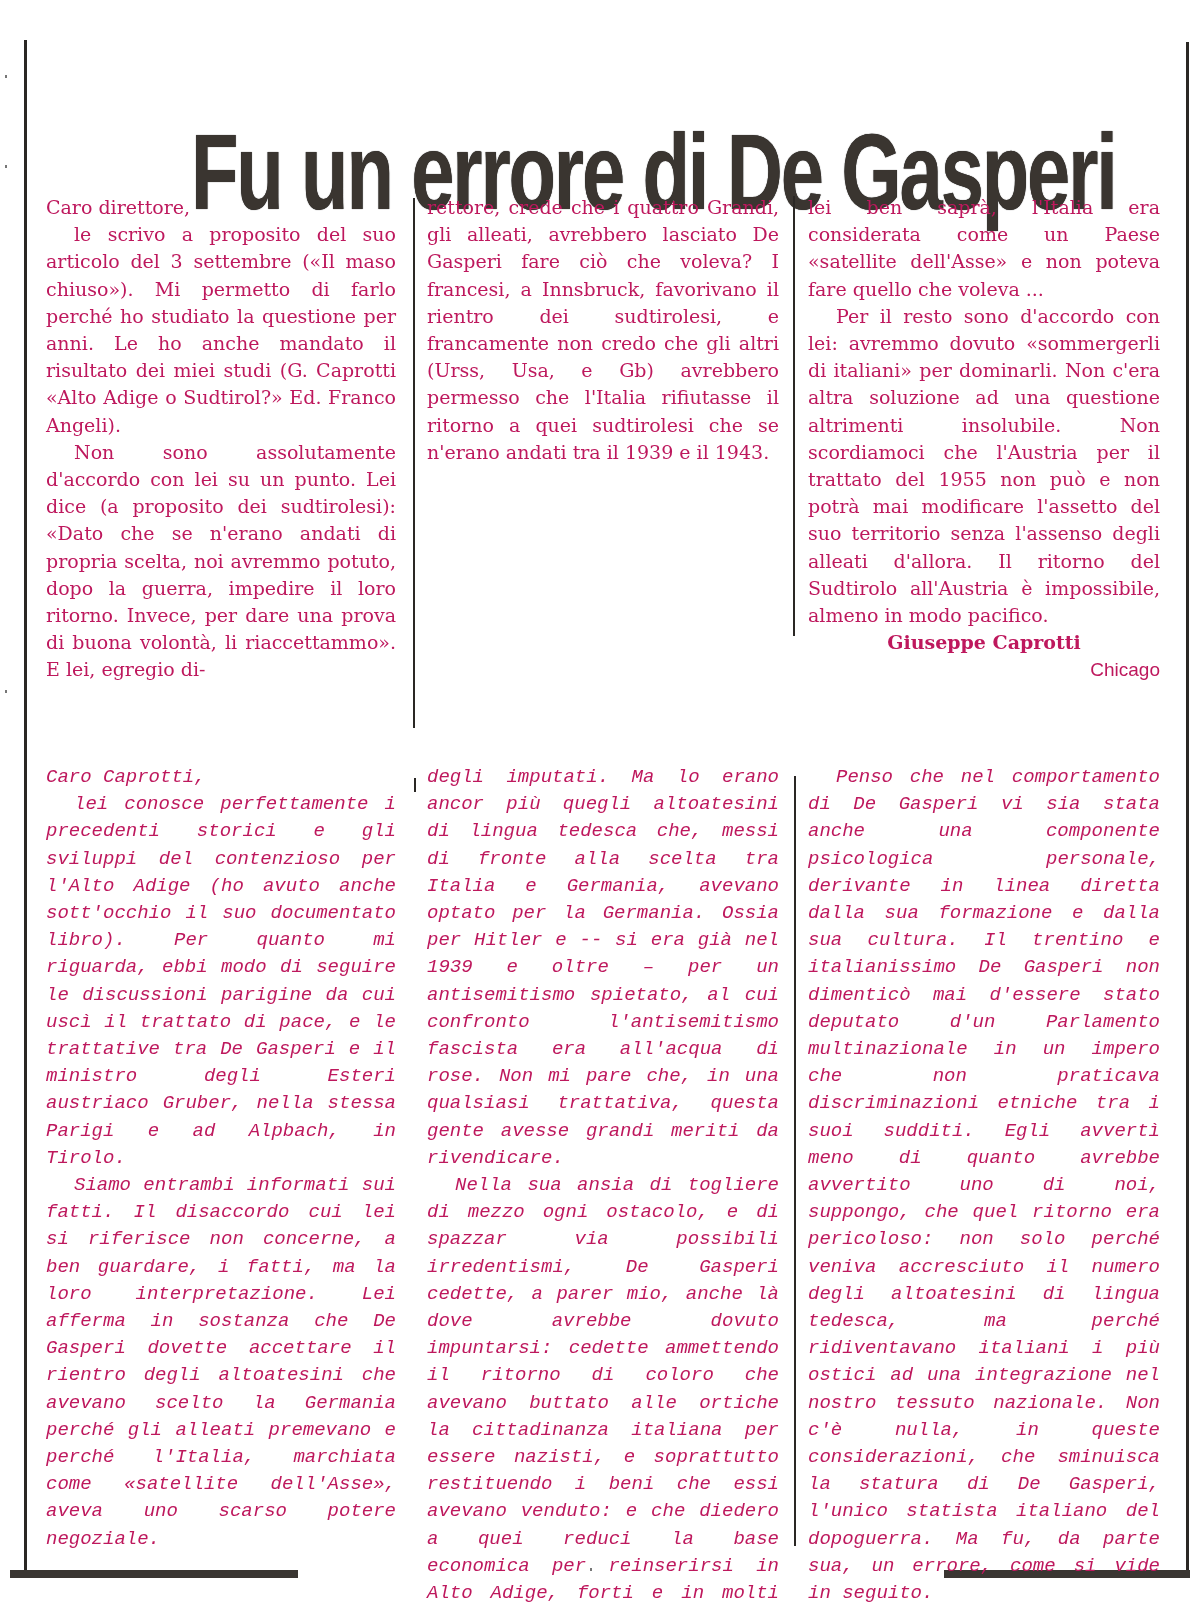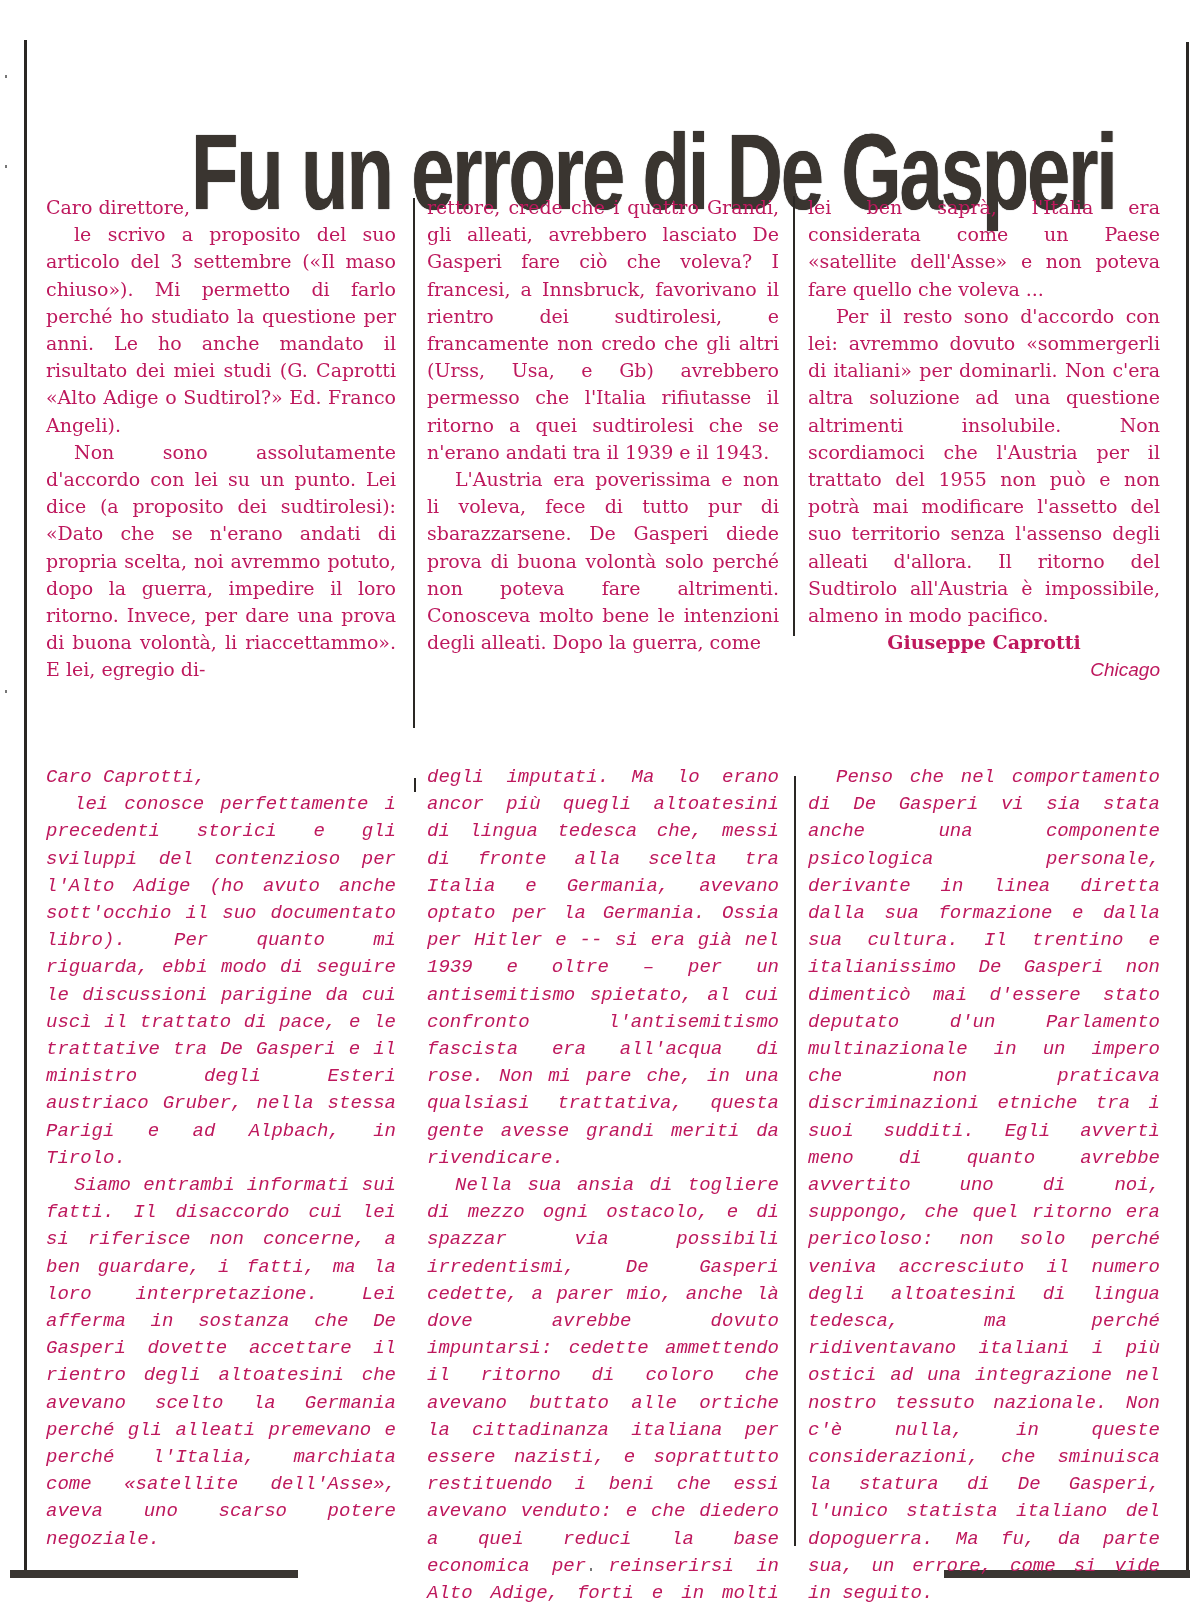--- a/index.html
+++ b/index.html
@@ -16,21 +16,21 @@
     text-align:justify; color:#be185d; }
   .col p { margin:0; }
   .col p.ind { text-indent:28px; }
   .letter { top:194px; }
   .reply { top:764px; font-style:italic;font-family:Liberation Mono, monospace; }
   .c1 { left:46px; width:350px; }
   .c2 { left:427px; width:352px; }
   .c3 { left:808px; width:352px; }
   .vrule { position:absolute; width:2px; background:#2a2724; }
   .sig-name { text-align:center; font-weight:bold; margin-top:2px; }
-  .sig-city { text-align:right; font-family:"Liberation Sans", sans-serif; font-style:italic; }
+  .sig-city { text-align:right; font-family:"Liberation Sans", sans-serif; }
   .speck { position:absolute; width:2px; height:3px; background:#777; }
 </style>
 </head>
 <body>
 
 <div class="frame-left"></div>
 <div class="frame-right"></div>
 <div class="bar-left"></div>
 <div class="bar-right"></div>
 
@@ -42,21 +42,20 @@
 <div class="vrule" style="left:414px; top:778px; height:14px;"></div>
 <div class="vrule" style="left:794px; top:776px; height:770px;"></div>
 
 <div class="col letter c1">
   <p>Caro direttore,</p>
   <p class="ind">le scrivo a proposito del suo articolo del 3 settembre («Il maso chiuso»). Mi permetto di farlo perché ho studiato la questione per anni. Le ho anche mandato il risultato dei miei studi (G. Caprotti «Alto Adige o Sudtirol?» Ed. Franco Angeli).</p>
   <p class="ind">Non sono assolutamente d'accordo con lei su un punto. Lei dice (a proposito dei sudtirolesi): «Dato che se n'erano andati di propria scelta, noi avremmo potuto, dopo la guerra, impedire il loro ritorno. Invece, per dare una prova di buona volontà, li riaccettammo». E lei, egregio di-</p>
 </div>
 <div class="col letter c2">
   <p>rettore, crede che i quattro Grandi, gli alleati, avrebbero lasciato De Gasperi fare ciò che voleva? I francesi, a Innsbruck, favorivano il rientro dei sudtirolesi, e francamente non credo che gli altri (Urss, Usa, e Gb) avrebbero permesso che l'Italia rifiutasse il ritorno a quei sudtirolesi che se n'erano andati tra il 1939 e il 1943.</p>
-  <p class="ind">L'Austria era poverissima e non li voleva, fece di tutto pur di sbarazzarsene. De Gasperi diede prova di buona volontà solo perché non poteva fare altrimenti. Conosceva molto bene le intenzioni degli alleati. Dopo la guerra, come</p>
 </div>
 <div class="col letter c3">
   <p>lei ben saprà, l'Italia era considerata come un Paese «satellite dell'Asse» e non poteva fare quello che voleva ...</p>
   <p class="ind">Per il resto sono d'accordo con lei: avremmo dovuto «sommergerli di italiani» per dominarli. Non c'era altra soluzione ad una questione altrimenti insolubile. Non scordiamoci che l'Austria per il trattato del 1955 non può e non potrà mai modificare l'assetto del suo territorio senza l'assenso degli alleati d'allora. Il ritorno del Sudtirolo all'Austria è impossibile, almeno in modo pacifico.</p>
   <p class="sig-name">Giuseppe Caprotti</p>
   <p class="sig-city">Chicago</p>
 </div>
 
 <div class="col reply c1">
   <p>Caro Caprotti,</p>

